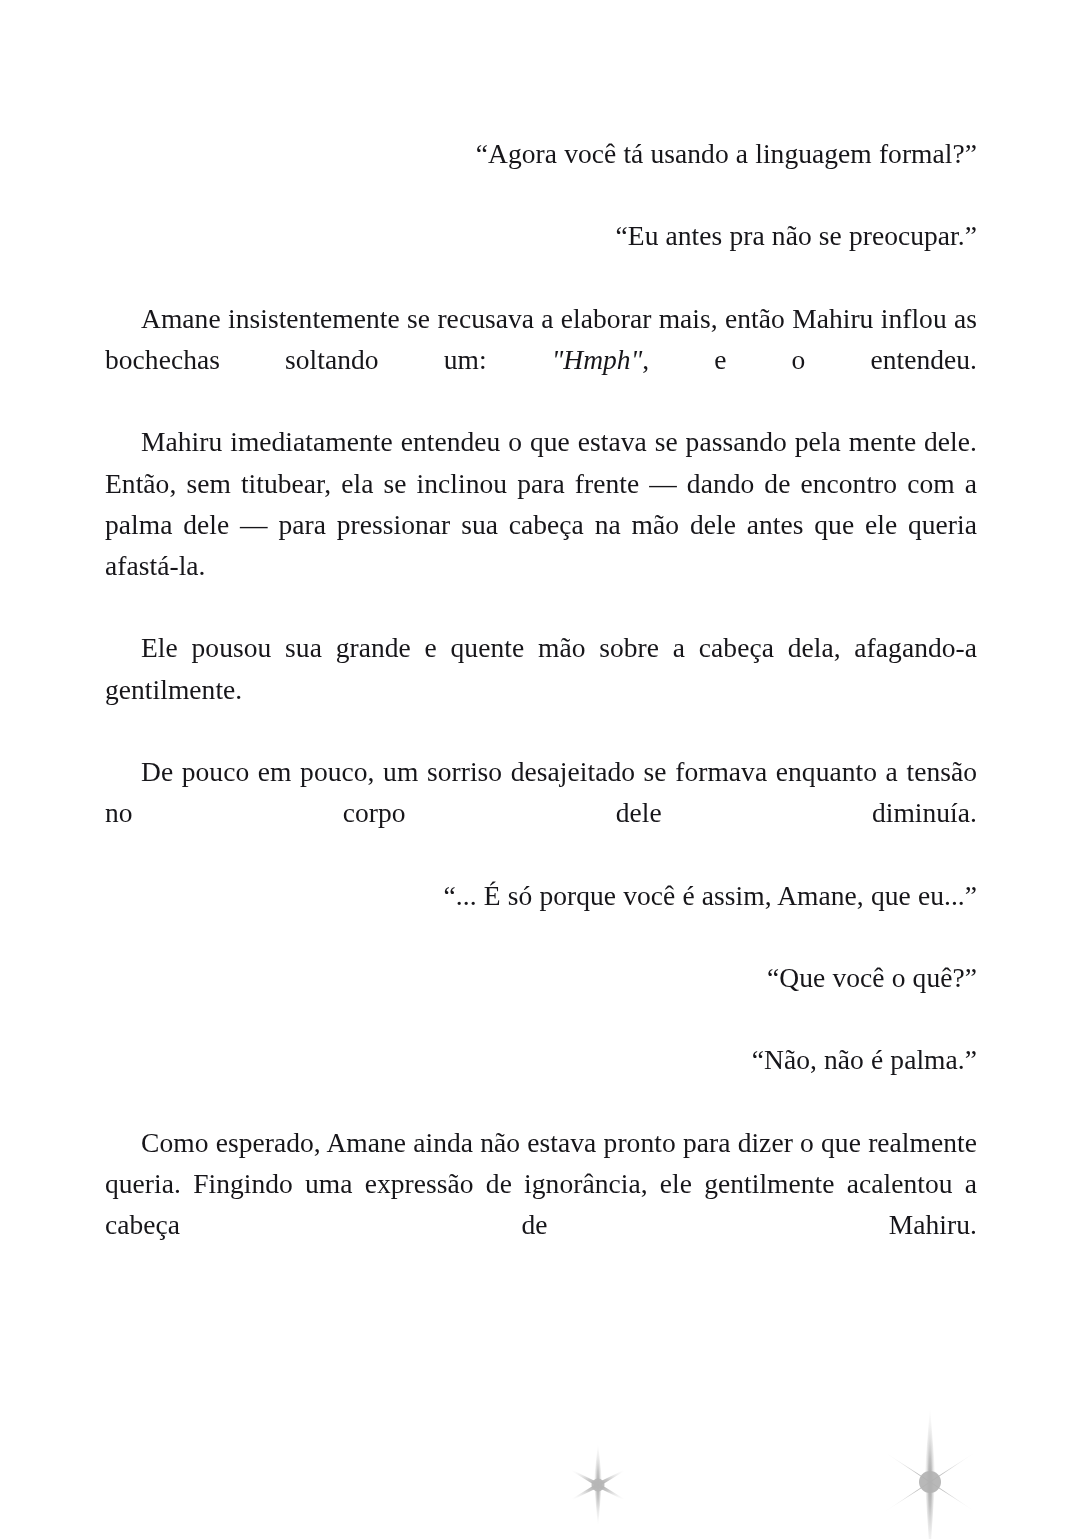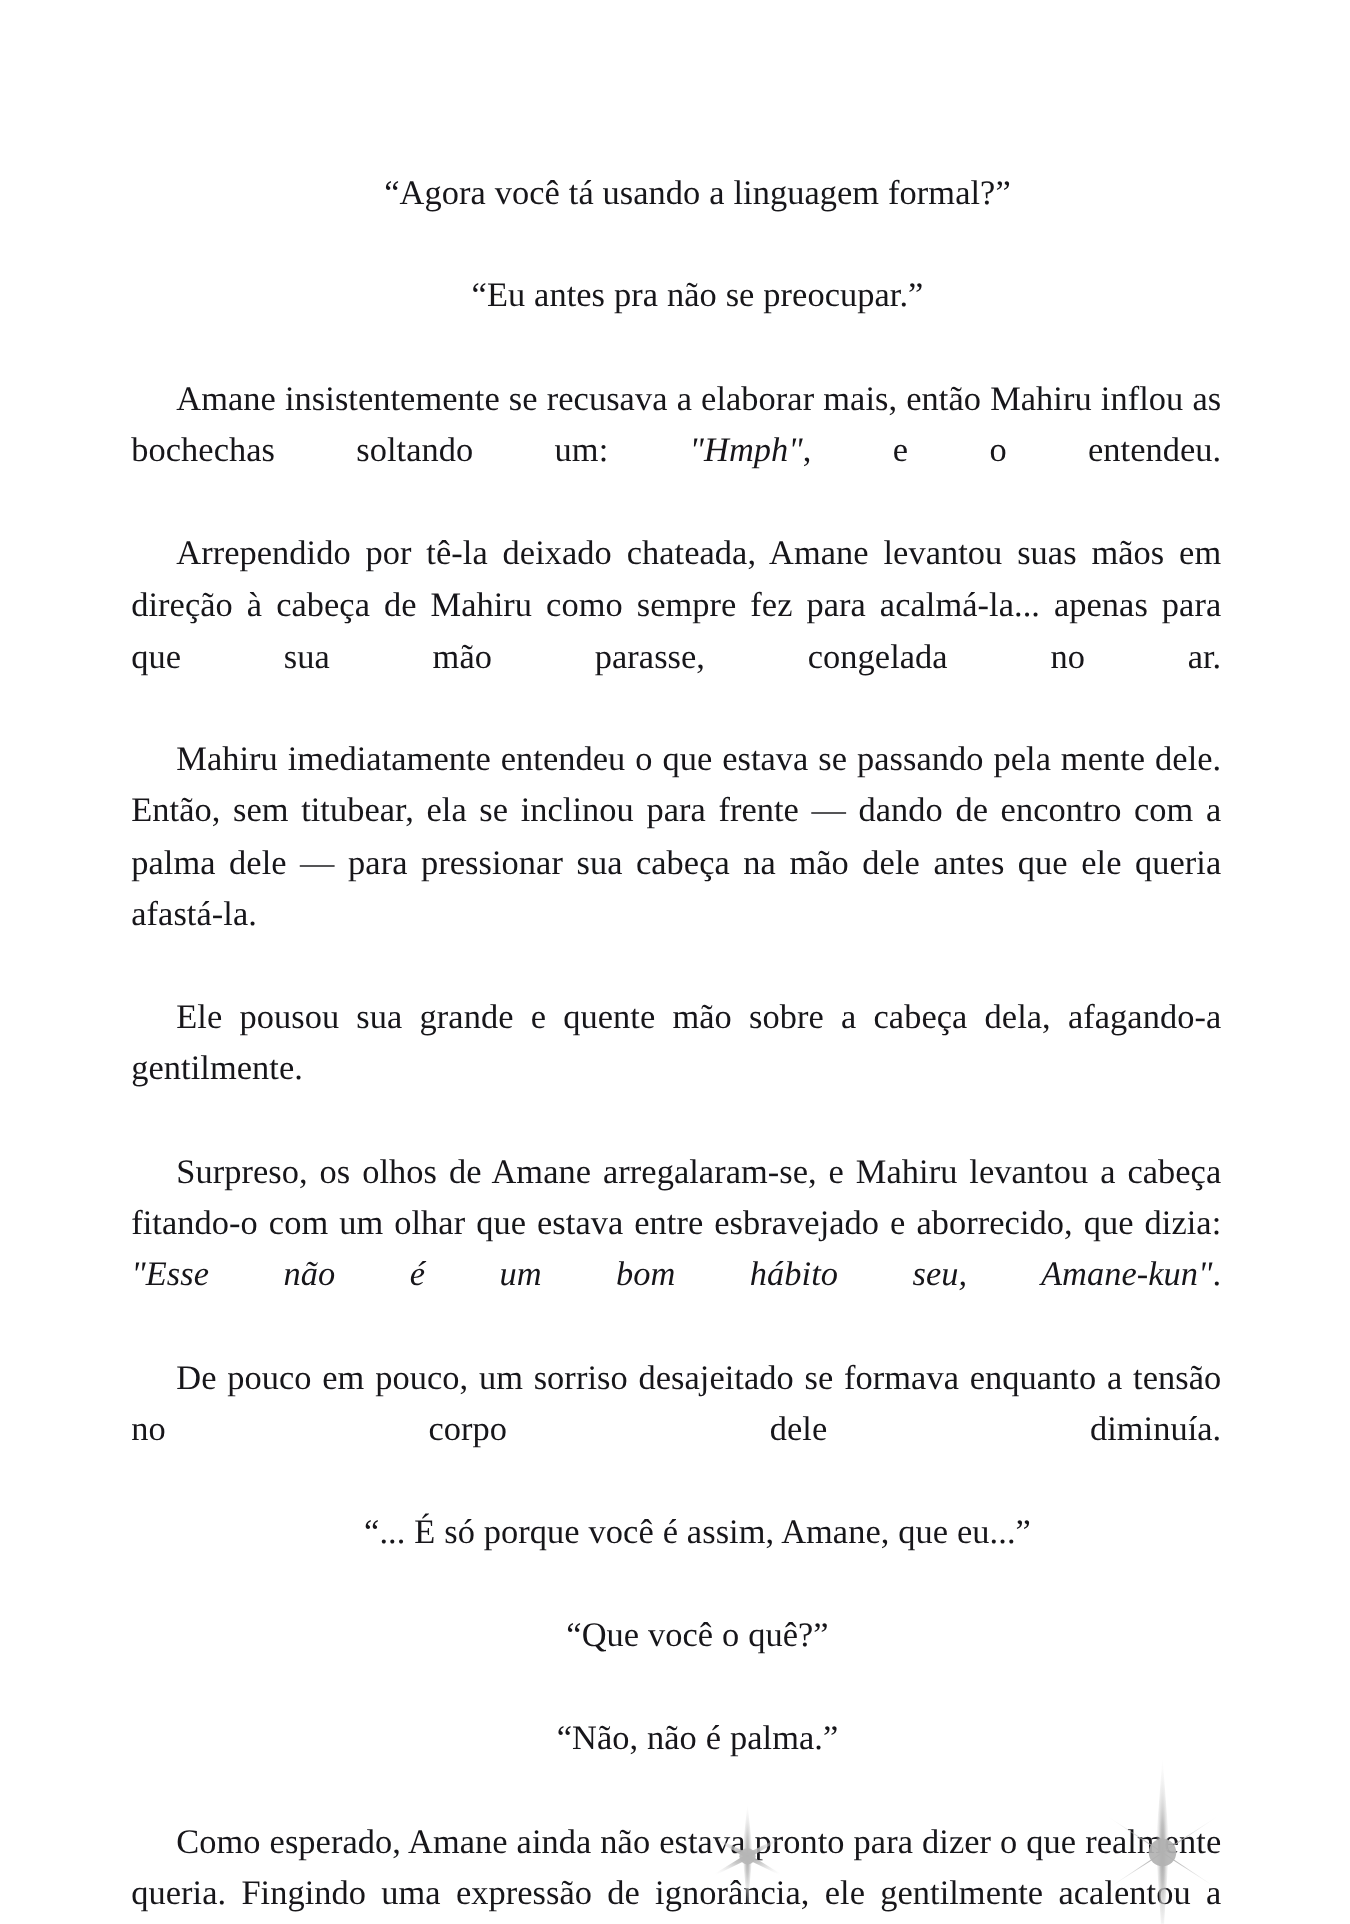--- a/index.html
+++ b/index.html
@@ -48,21 +48,21 @@
 
   
   .para::after {
     content: "";
     display: inline-block;
     width: 100%;
   }
 
   .para.dialogue {
     text-indent: 34px;
-    text-align: center;
+    text-align: right;
   }
 
   .para i,
   .para em {
     font-style: italic;
   }
 
   
   .sparkle {
     position: absolute;
@@ -92,27 +92,25 @@
 <div class="page">
 
   <div class="text-column">
 
     <p class="para dialogue">“Agora você tá usando a linguagem formal?”</p>
 
     <p class="para dialogue">“Eu antes pra não se preocupar.”</p>
 
     <p class="para"><span>Amane insistentemente se recusava a elaborar mais, então Mahiru inflou as bochechas soltando um: </span><i>"Hmph"</i><span>, e o entendeu.</span></p>
 
-    <p class="para">Arrependido por tê-la deixado chateada, Amane levantou suas mãos em direção à cabeça de Mahiru como sempre fez para acalmá-la... apenas para que sua mão parasse, congelada no ar.</p>
 
     <p class="para">Mahiru imediatamente entendeu o que estava se passando pela mente dele. Então, sem titubear, ela se inclinou para frente — dando de encontro com a palma dele — para pressionar sua cabeça na mão dele antes que ele queria afastá-la.</p>
 
     <p class="para">Ele pousou sua grande e quente mão sobre a cabeça dela, afagando-a gentilmente.</p>
 
-    <p class="para"><span>Surpreso, os olhos de Amane arregalaram-se, e Mahiru levantou a cabeça fitando-o com um olhar que estava entre esbravejado e aborrecido, que dizia: </span><i>"Esse não é um bom hábito seu, Amane-kun"</i><span>.</span></p>
 
     <p class="para">De pouco em pouco, um sorriso desajeitado se formava enquanto a tensão no corpo dele diminuía.</p>
 
     <p class="para dialogue">“... É só porque você é assim, Amane, que eu...”</p>
 
     <p class="para dialogue">“Que você o quê?”</p>
 
     <p class="para dialogue">“Não, não é palma.”</p>
 
     <p class="para">Como esperado, Amane ainda não estava pronto para dizer o que realmente queria. Fingindo uma expressão de ignorância, ele gentilmente acalentou a cabeça de Mahiru.</p>

